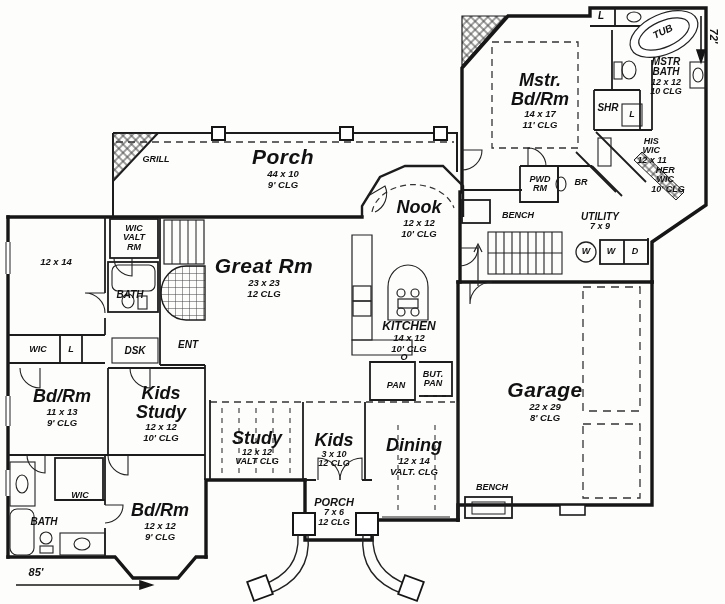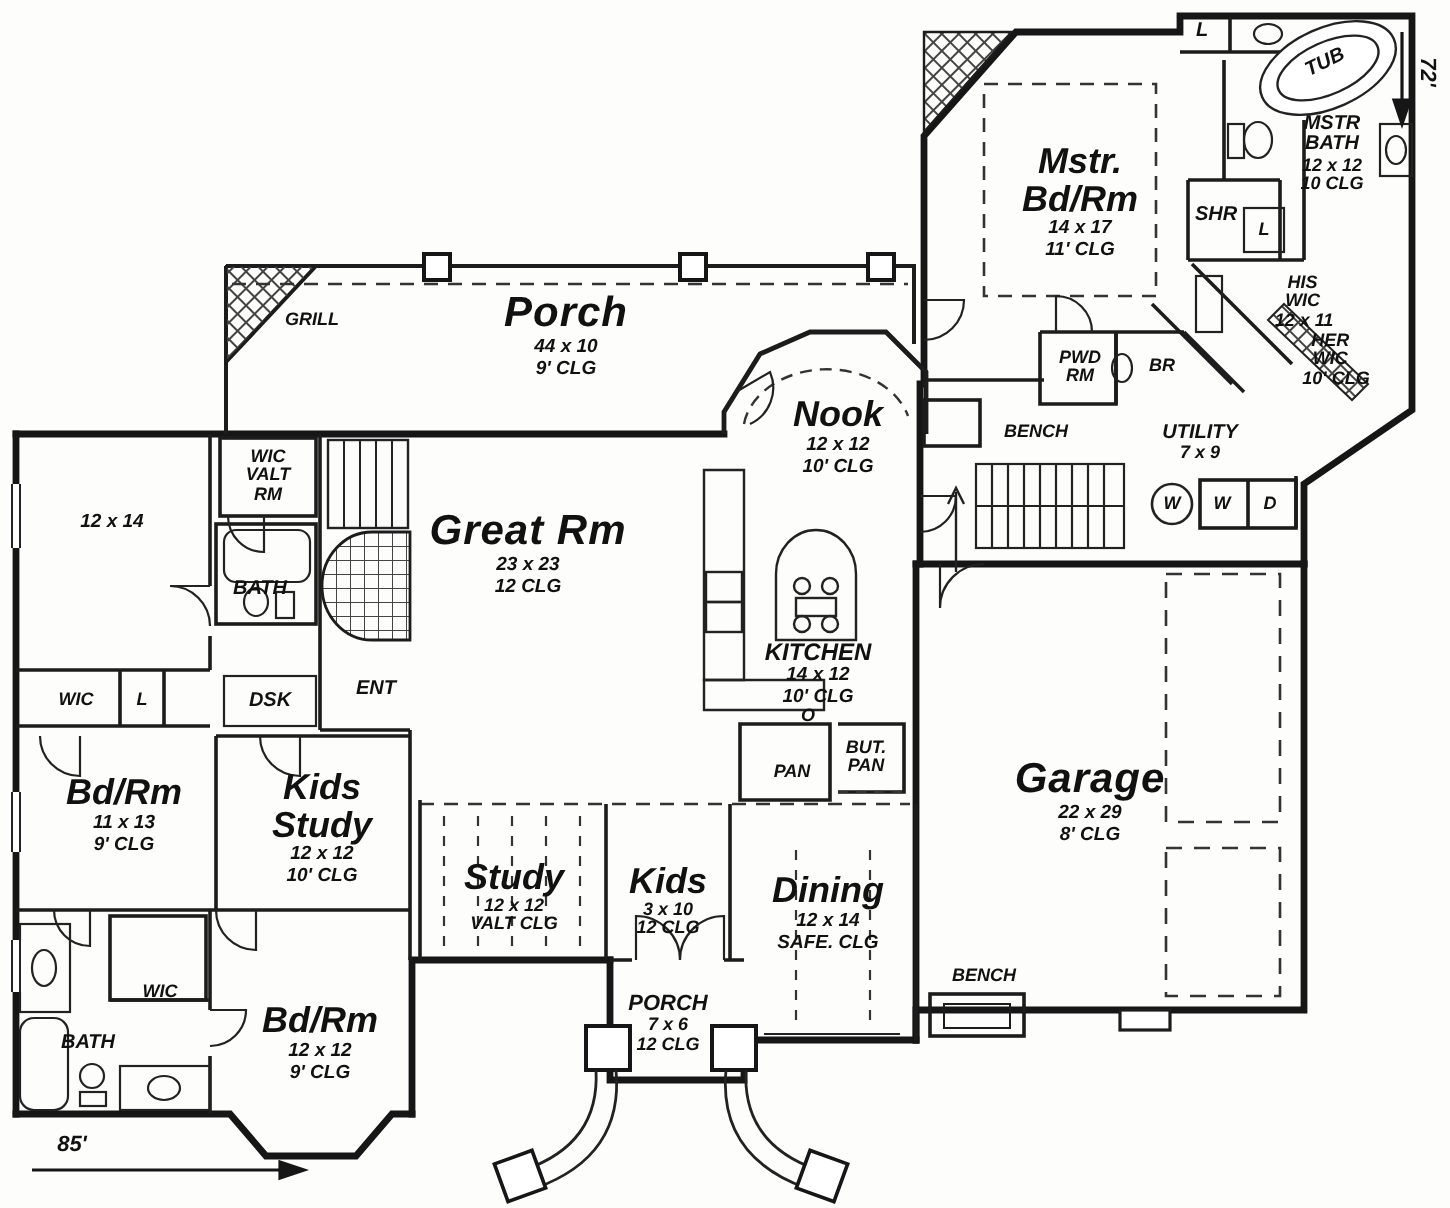--- a/index.html
+++ b/index.html
@@ -373,21 +373,21 @@
 
   <div class="lbl" style="left:334px;top:512px">
     <div class="f11">PORCH</div>
     <div class="f9">7 x 6</div>
     <div class="f9">12 CLG</div>
   </div>
 
   <div class="lbl" style="left:414px;top:456px">
     <div class="f19">Dining</div>
     <div class="dm">12 x 14</div>
-    <div class="dm">SAFE. CLG</div>
+    <div class="dm">VALT. CLG</div>
   </div>
 
   <div class="lbl" style="left:545px;top:401px">
     <div class="f21">Garage</div>
     <div class="dm">22 x 29</div>
     <div class="dm">8' CLG</div>
   </div>
 
   <div class="lbl f9" style="left:492px;top:488px">BENCH</div>
   <div class="lbl f9" style="left:396px;top:386px">PAN</div>

